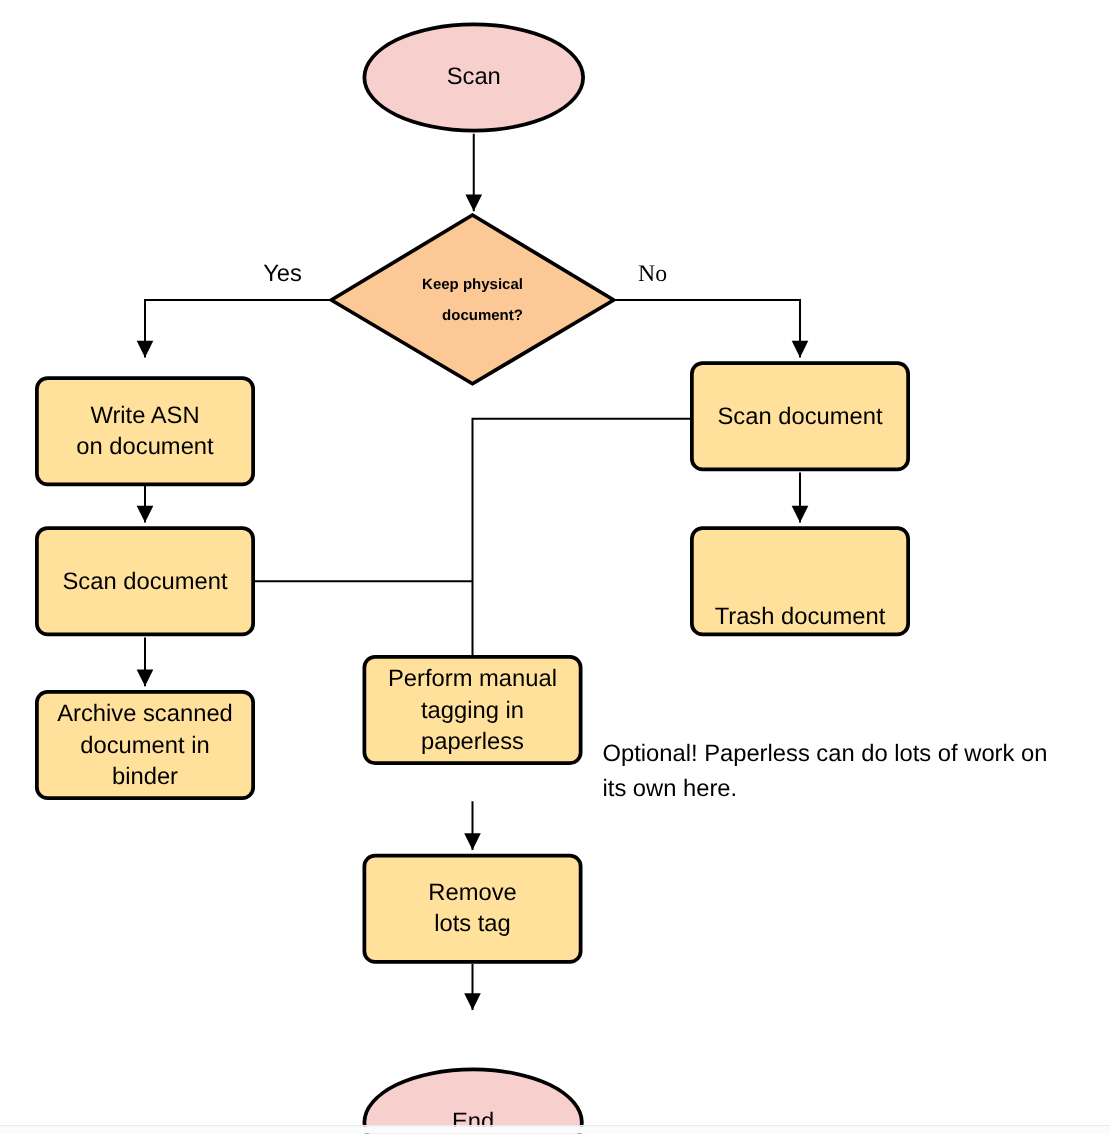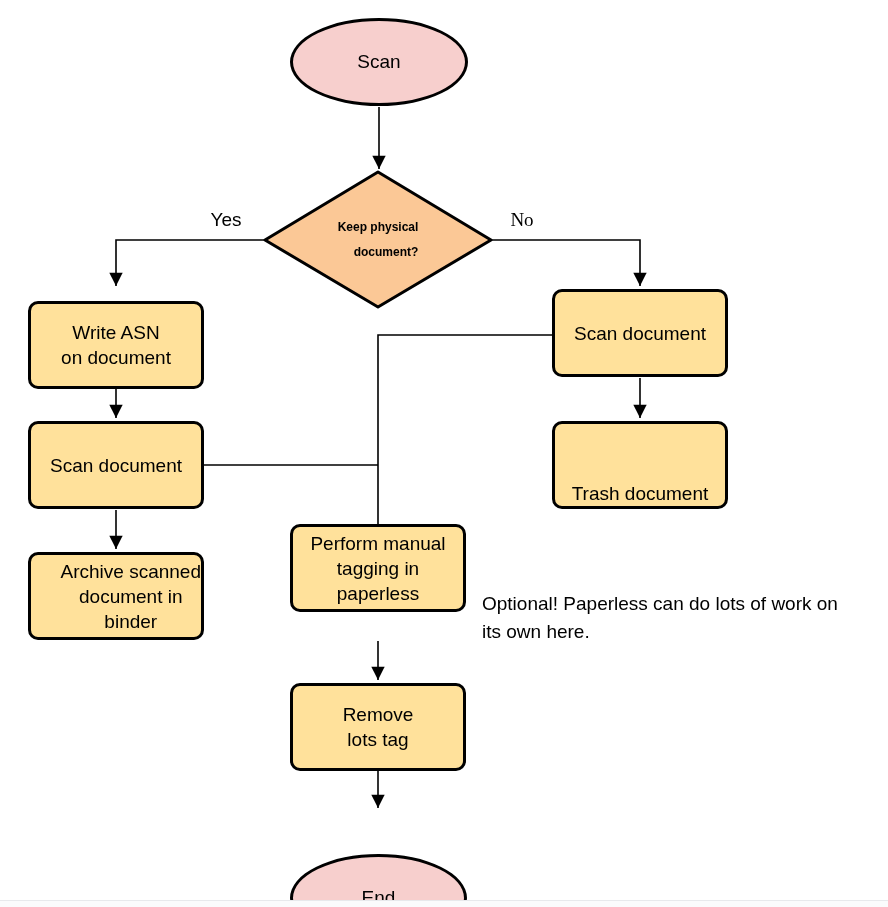--- a/index.html
+++ b/index.html
@@ -92,21 +92,21 @@
 
   <div class="node-rect" style="left:28px;top:301px;">
     <span>Write ASN
 on document</span>
   </div>
 
   <div class="node-rect" style="left:28px;top:421px;">
     <span>Scan document</span>
   </div>
 
-  <div class="node-rect" style="left:28px;top:552px;justify-content:flex-end;">
+  <div class="node-rect" style="left:28px;top:552px;">
     <span>Archive scanned
 document in
 binder</span>
   </div>
 
   <div class="node-rect" style="left:552px;top:289px;">
     <span>Scan document</span>
   </div>
 
   <div class="node-rect" style="left:552px;top:421px;align-items:flex-end;">

